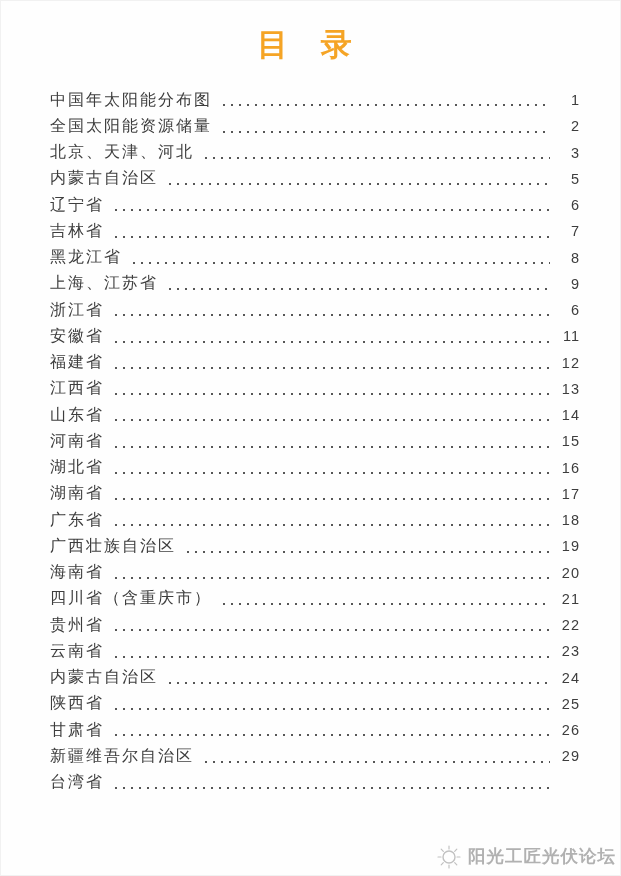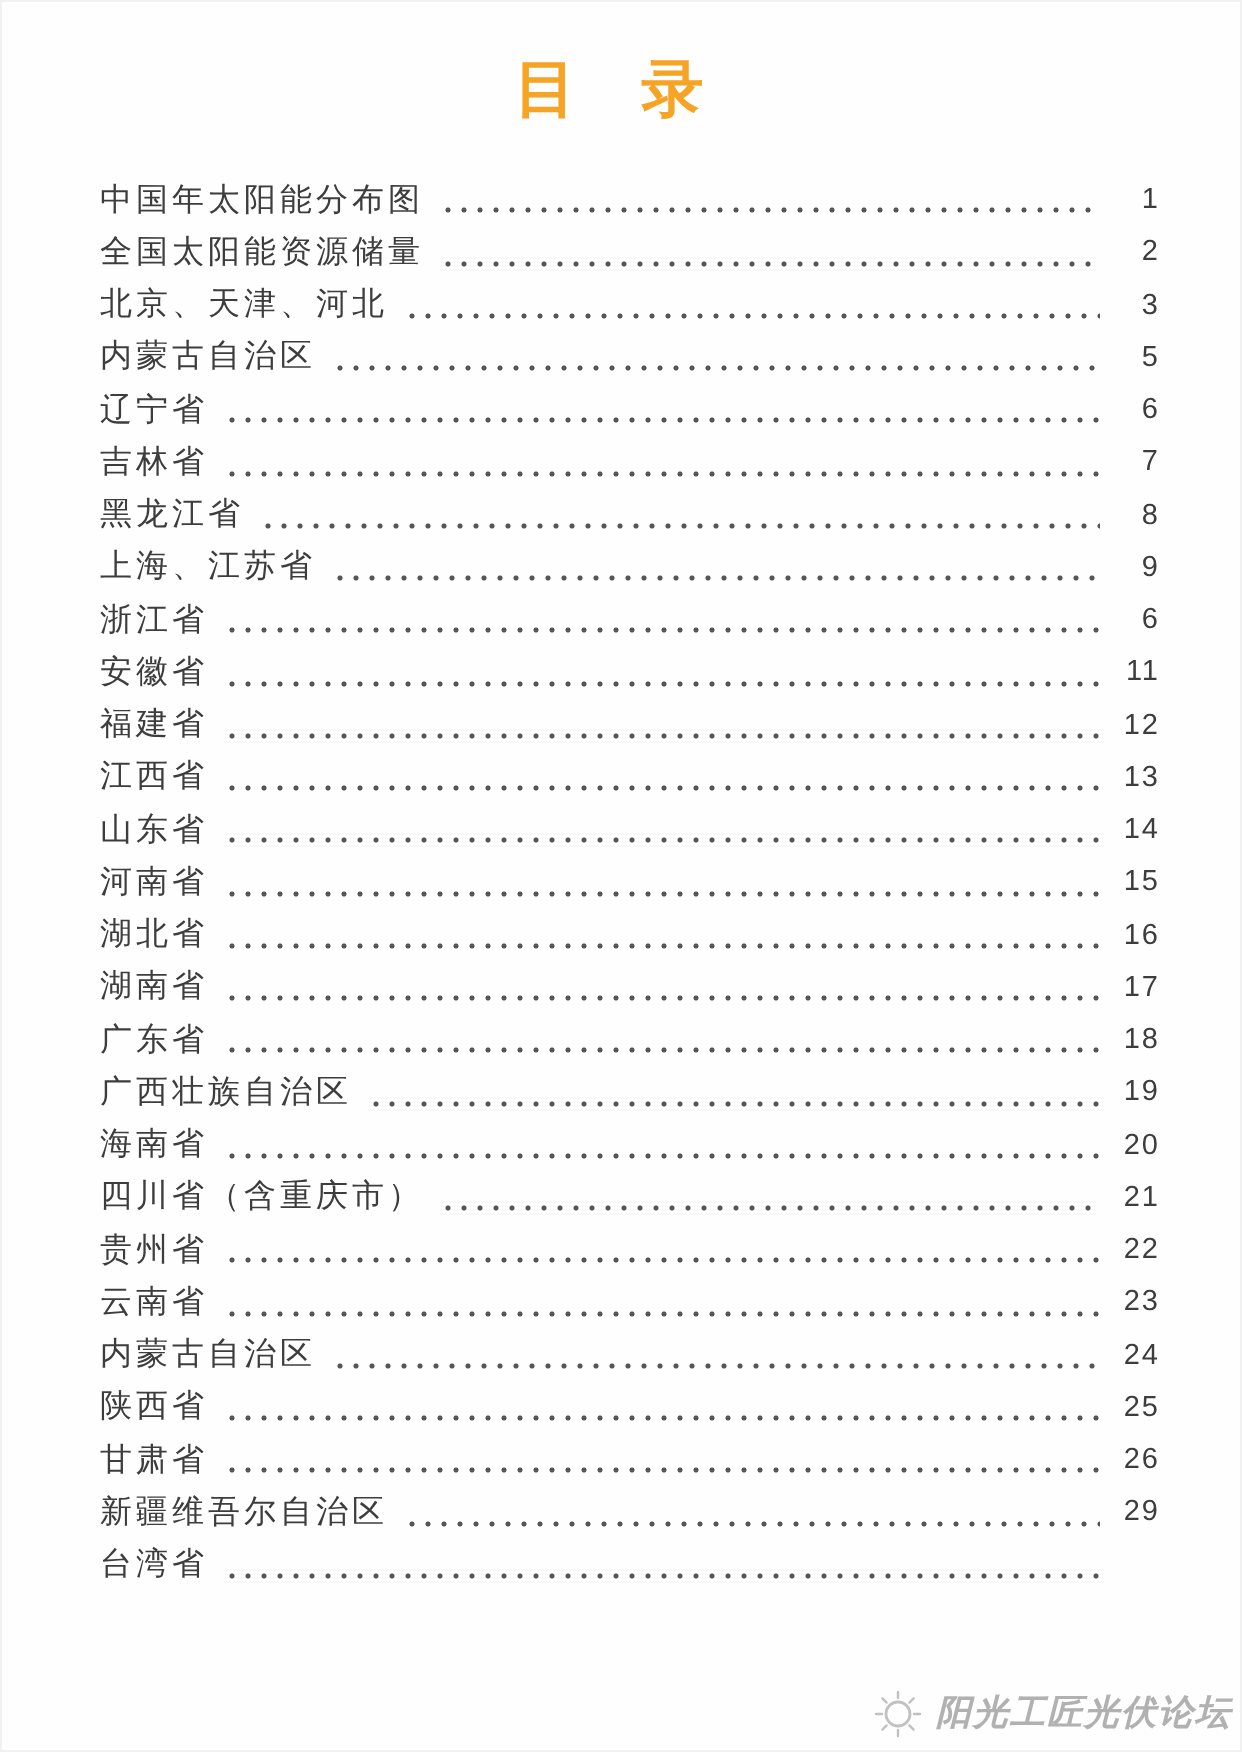--- a/index.html
+++ b/index.html
@@ -242,21 +242,21 @@
       <span class="toc-page">29</span>
     </div>
 
     <div class="toc-row">
       <span class="toc-label">台湾省</span>
       <span class="toc-dots"></span>
       <span class="toc-page"></span>
     </div>
   </div>
 
-  <div class="watermark" style="color: rgb(171, 171, 171); font-style: italic;">
+  <div class="watermark" style="color: rgb(171, 171, 171);">
     <span>
       <svg width="28" height="26" viewBox="0 0 28 26" fill="none" xmlns="http://www.w3.org/2000/svg">
         <circle cx="14" cy="14" r="6" stroke="#bcbcbc" stroke-width="1.4"></circle>
         <g stroke="#bcbcbc" stroke-width="1.2" stroke-linecap="round">
           <line x1="14" y1="3" x2="14" y2="6"></line>
           <line x1="14" y1="22" x2="14" y2="25"></line>
           <line x1="3" y1="14" x2="6" y2="14"></line>
           <line x1="22" y1="14" x2="25" y2="14"></line>
           <line x1="6.2" y1="6.2" x2="8.3" y2="8.3"></line>
           <line x1="19.7" y1="19.7" x2="21.8" y2="21.8"></line>

